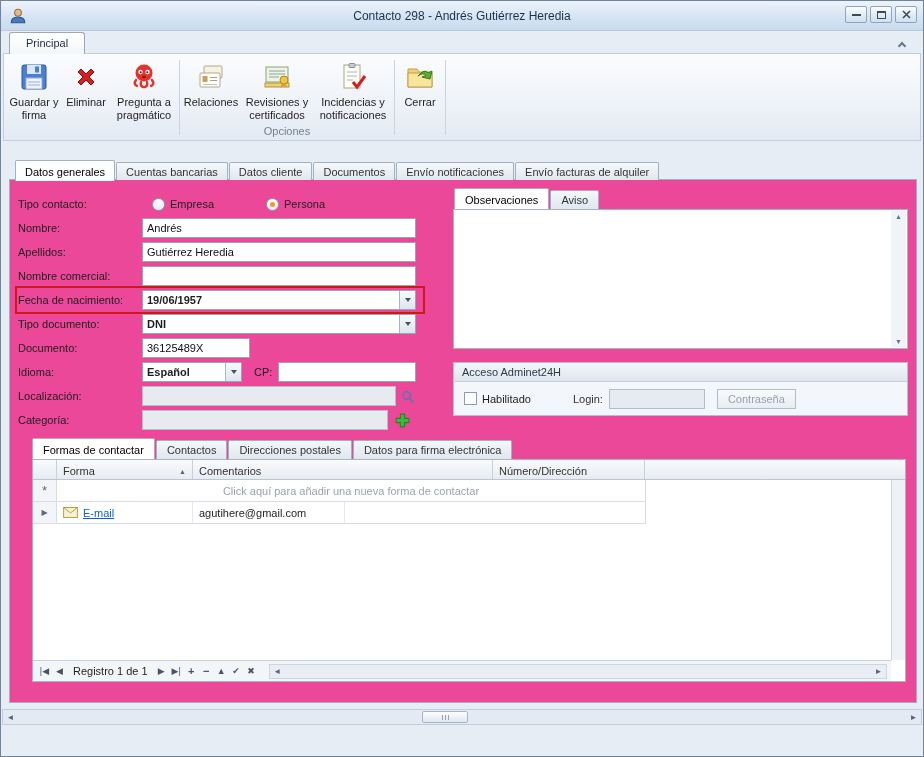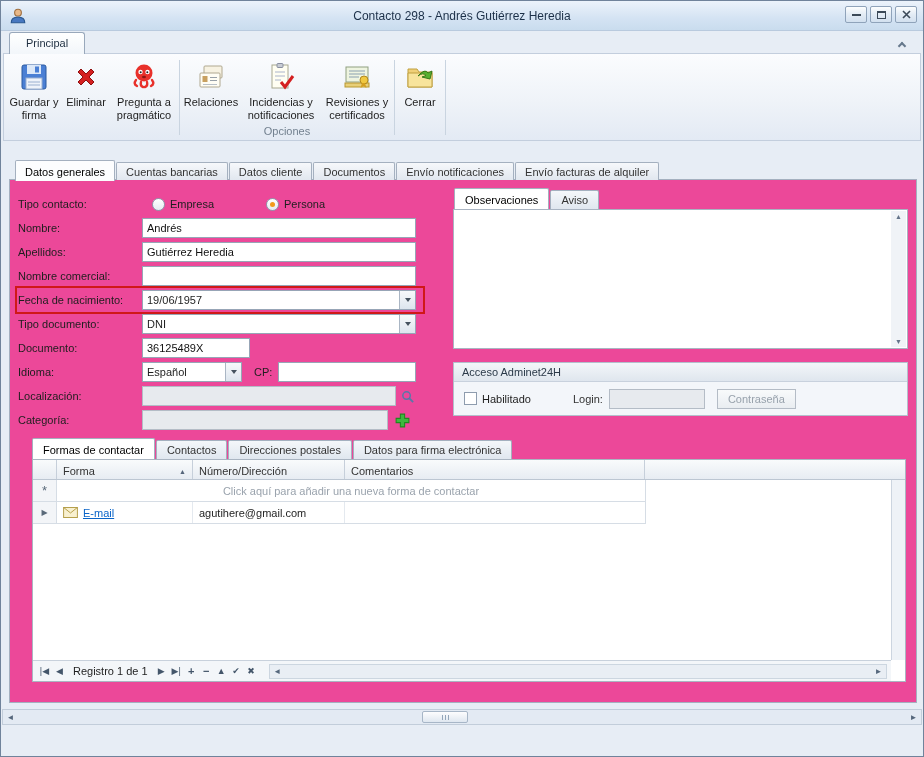--- a/index.html
+++ b/index.html
@@ -51,21 +51,21 @@
     background:#ec4899; border:1px solid #a4b0bf; z-index:1; }
 
   
   .form { position:absolute; left:8px; top:12px; width:406px; }
   .frow { display:flex; align-items:center; height:24px; }
   .flabel { width:124px; }
   .field { display:flex; align-items:center; flex:1; }
   .tbx { height:20px; border:1px solid #97a5b6; background:#fff; padding:0 4px;
     font:inherit; color:#111; outline:none; }
   .tbx.dis { background:#e7eaee; border-color:#b4bcc6; }
-  .combo { display:flex; height:20px; border:1px solid #97a5b6; background:#fff; }
+  .combo { display:flex; height:20px; border:1px solid #97a5b6; background:#fff;font-weight:bold; }
   .cval { flex:1; padding:3px 4px 0; white-space:nowrap; overflow:hidden; }
   .cbtn { width:16px; border-left:1px solid #aab6c4;
     background:linear-gradient(#f7f9fb,#dde5ee); display:flex; align-items:center; justify-content:center; }
   .arr-dn { width:0; height:0; border-left:3px solid transparent; border-right:3px solid transparent;
     border-top:4px solid #45525f; }
   .radio { width:13px; height:13px; border-radius:50%; border:1px solid #8e9cae;
     background:linear-gradient(#ffffff,#e6ebf2); position:relative; }
   .radio.selected::after { content:""; position:absolute; left:3px; top:3px; width:5px; height:5px;
     border-radius:50%; background:#f29b1d; }
   .rlabel { margin:0 0 0 5px; }
@@ -211,42 +211,42 @@
           <svg viewBox="0 0 32 32">
             <rect x="9" y="5" width="18" height="12" rx="1" fill="#f7f2e2" stroke="#b0a890"></rect>
             <rect x="5" y="12" width="20" height="14" rx="1" fill="#fffdf4" stroke="#b0a890"></rect>
             <rect x="7.5" y="15" width="5" height="6" fill="#c8a060"></rect>
             <line x1="15" y1="16.5" x2="22" y2="16.5" stroke="#98a0a8"></line>
             <line x1="15" y1="19.5" x2="22" y2="19.5" stroke="#98a0a8"></line>
             <line x1="8" y1="23.5" x2="22" y2="23.5" stroke="#b8c0c8"></line>
           </svg>
           <span class="lbl">Relaciones</span>
         </div>
-        <div class="rbtn" style="width:80px">
-          <svg viewBox="0 0 32 32">
-            <rect x="7" y="4" width="16" height="23" fill="#fffef2" stroke="#a8a890"></rect>
-            <rect x="12" y="2.5" width="6" height="4" rx="1" fill="#c8ccd4" stroke="#888ea0"></rect>
-            <line x1="10" y1="11" x2="20" y2="11" stroke="#aab4cc"></line>
-            <line x1="10" y1="15" x2="20" y2="15" stroke="#aab4cc"></line>
-            <line x1="10" y1="19" x2="16" y2="19" stroke="#aab4cc"></line>
-            <path d="M16 21 l4 5 l8 -11" stroke="#d42020" stroke-width="3" fill="none"></path>
-          </svg>
-          <span class="lbl">Incidencias y notificaciones</span>
-        </div>
         <div class="rbtn" style="width:72px">
           <svg viewBox="0 0 32 32">
             <rect x="5" y="6" width="22" height="15" fill="#eef4e0" stroke="#90a080"></rect>
             <line x1="8" y1="10" x2="24" y2="10" stroke="#8aa0b0"></line>
             <line x1="8" y1="13" x2="24" y2="13" stroke="#8aa0b0"></line>
             <line x1="8" y1="16" x2="18" y2="16" stroke="#8aa0b0"></line>
             <rect x="4" y="22" width="24" height="4" fill="#e8cf78" stroke="#b89830"></rect>
             <circle cx="23" cy="19" r="4" fill="#f0c840" stroke="#b08820"></circle>
             <path d="M21 22 l-1.5 5 l3 -2 l3 2 l-1.5 -5" fill="#d4a020"></path>
           </svg>
           <span class="lbl">Revisiones y certificados</span>
+        </div>
+        <div class="rbtn" style="width:80px">
+          <svg viewBox="0 0 32 32">
+            <rect x="7" y="4" width="16" height="23" fill="#fffef2" stroke="#a8a890"></rect>
+            <rect x="12" y="2.5" width="6" height="4" rx="1" fill="#c8ccd4" stroke="#888ea0"></rect>
+            <line x1="10" y1="11" x2="20" y2="11" stroke="#aab4cc"></line>
+            <line x1="10" y1="15" x2="20" y2="15" stroke="#aab4cc"></line>
+            <line x1="10" y1="19" x2="16" y2="19" stroke="#aab4cc"></line>
+            <path d="M16 21 l4 5 l8 -11" stroke="#d42020" stroke-width="3" fill="none"></path>
+          </svg>
+          <span class="lbl">Incidencias y notificaciones</span>
         </div>
       </div>
       <div class="gcaption">Opciones</div>
     </div>
 
     <div class="rsep"></div>
 
     <div class="rgroup">
       <div class="btnrow">
         <div class="rbtn" style="width:48px">
@@ -385,22 +385,22 @@
       <div class="otab">Datos para firma electrónica</div>
     </div>
 
     <div class="grid">
       <div class="grid-head">
         <div class="gh gh-ind"></div>
         <div class="gh" style="width:136px">
           <span>Forma</span>
           <span class="sort-asc">▲</span>
         </div>
+        <div class="gh" style="width:300px">Comentarios</div>
         <div class="gh" style="width:152px">Número/Dirección</div>
-        <div class="gh" style="width:300px">Comentarios</div>
         <div class="gh" style="flex:1; border-right:none"></div>
       </div>
 
       <div class="grow">
         <div class="g-ind" style="font-size:13px">*</div>
         <div class="g-cell hint" style="flex:1">Click aquí para añadir una nueva forma de contactar</div>
       </div>
 
       <div class="grow">
         <div class="g-ind" style="font-size:8px">▶</div>

